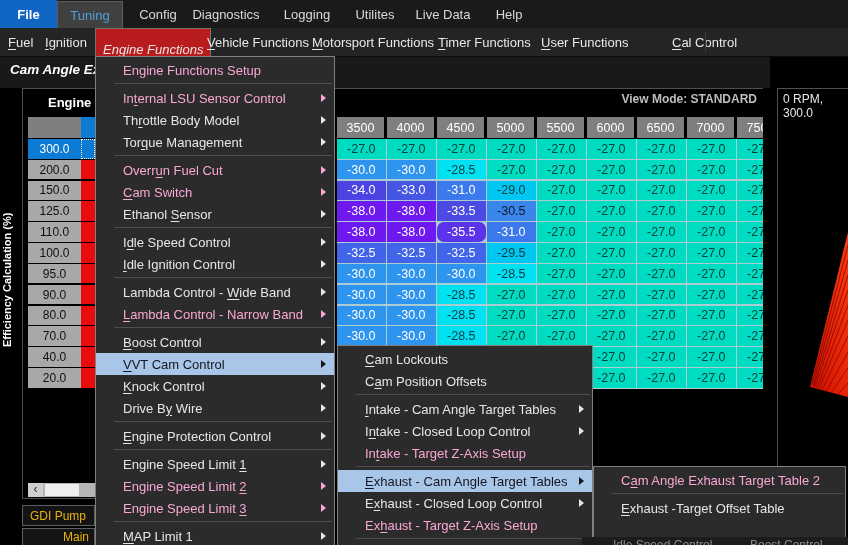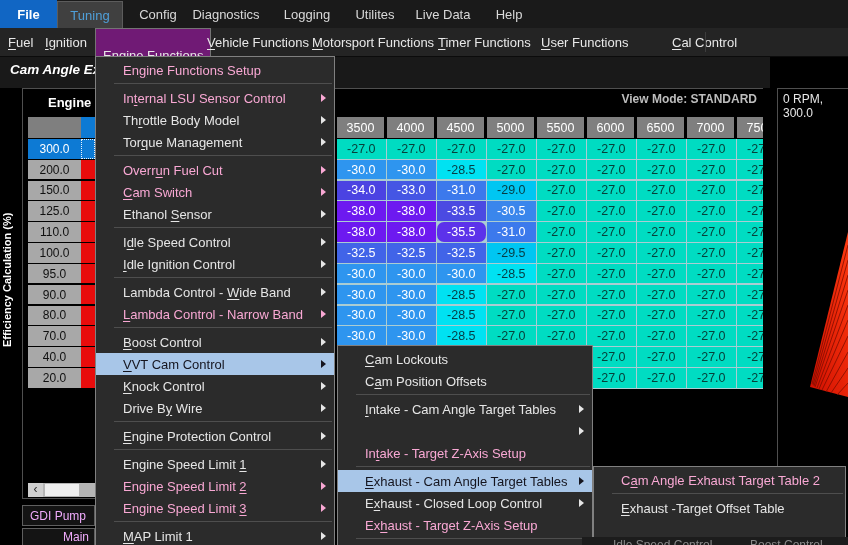--- a/index.html
+++ b/index.html
@@ -9,21 +9,21 @@
   u{text-decoration:underline;text-underline-offset:2px;}
 
   
   #topbar{left:0;top:0;width:848px;height:28px;background:#1a1a1a;}
   .top-item{position:absolute;top:0;height:28px;display:flex;align-items:center;justify-content:center;
             color:#d9d9d9;font-size:13px;}
   .top-item.file{background:#1166c4;color:#fff;font-weight:bold;}
   .top-item.tab{background:#404040;border:1px solid #5c5c5c;border-bottom:none;color:#4f9fd9;}
   #bar2{left:0;top:28px;width:848px;height:28px;background:#242424;border-bottom:1px solid #0b0b0b;}
   .bar2-item{position:absolute;top:0;height:28px;display:flex;align-items:center;color:#e8e8e8;font-size:13px;}
-  .bar2-item.open{background:#701a75;border:1px solid #747474;border-bottom:none;padding:12px 7px;}
+  .bar2-item.open{background:#b91c1c;border:1px solid #747474;border-bottom:none;padding:6px 7px;font-style:italic;}
   .bar2-divider{position:absolute;top:4px;height:20px;width:1px;background:#3d3d3d;}
 
   
   #title-strip{left:0;top:56px;width:770px;height:32px;background:#191919;}
   #win-title{left:10px;top:62px;color:#fff;font-size:13.5px;font-weight:bold;font-style:italic;}
   #engine-header{left:48px;top:95px;color:#fff;font-size:13px;font-weight:bold;}
   #view-mode{left:337px;top:92px;width:420px;text-align:right;color:#bdbdbd;
              font-size:12px;font-weight:bold;}
   #axis-label{left:1px;top:130px;height:300px;writing-mode:vertical-rl;transform:rotate(180deg);
               color:#fff;font-size:11px;font-weight:bold;text-align:center;}
@@ -49,21 +49,21 @@
   .cell{width:48.6px;height:19.5px;font-size:12.5px;display:flex;align-items:center;justify-content:center;}
 
   
   #readout{left:783px;top:92px;color:#e8e8e8;font-size:12px;}
 
   
   #hscroll{left:28px;top:483px;width:67px;height:14px;background:#b5b5b5;}
   #hscroll-btn{position:absolute;left:0;top:0;width:15px;height:14px;background:#cfcfcf;color:#2a2a2a;
                font-size:12px;line-height:13px;text-align:center;}
   #hscroll-thumb{position:absolute;left:17px;top:1px;width:34px;height:12px;background:#efefef;}
-  .bottom-tab{left:22px;width:73px;background:#141414;border:1px solid #5f5f5f;color:#f0abfc;
+  .bottom-tab{left:22px;width:73px;background:#141414;border:1px solid #5f5f5f;color:#eab308;
               font-size:12px;display:flex;align-items:center;padding-left:7px;box-sizing:border-box;}
 
   
   .menu-panel{position:absolute;background:#2b2b2b;border:1px solid #808080;box-sizing:border-box;
               padding-top:2px;z-index:10;}
   .menu-item{height:22px;display:flex;align-items:center;padding:0 8px 0 27px;color:#e6e6e6;
              font-size:13px;white-space:nowrap;}
   .menu-item.disabled{color:#f9a8d4;}
   .menu-item.highlight{background:#a8c6e8;color:#15151f;}
   .menu-sep{height:1px;background:#4e4e4e;margin:2px 2px 3px 18px;}
@@ -155,21 +155,21 @@
         <div class="cell" style="background: rgb(60, 121, 236); color: rgb(255, 255, 255);">-31.0</div>
         <div class="cell" style="background: rgb(0, 198, 242); color: rgb(6, 60, 68);">-29.0</div>
         <div class="cell" style="background: rgb(0, 220, 194); color: rgb(6, 65, 58);">-27.0</div>
         <div class="cell" style="background: rgb(0, 220, 194); color: rgb(6, 65, 58);">-27.0</div>
         <div class="cell" style="background: rgb(0, 220, 194); color: rgb(6, 65, 58);">-27.0</div>
         <div class="cell" style="background: rgb(0, 220, 194); color: rgb(6, 65, 58);">-27.0</div>
         <div class="cell" style="background: rgb(0, 220, 194); color: rgb(6, 65, 58);">-27.0</div>
         <div class="cell" style="background: rgb(109, 25, 240); color: rgb(255, 255, 255);">-38.0</div>
         <div class="cell" style="background: rgb(109, 25, 240); color: rgb(255, 255, 255);">-38.0</div>
         <div class="cell" style="background: rgb(75, 74, 226); color: rgb(255, 255, 255);">-33.5</div>
-        <div class="cell" style="background: rgb(58, 134, 236); color: #ffffff;">-30.5</div>
+        <div class="cell" style="background: rgb(58, 134, 236); color: #0f172a;">-30.5</div>
         <div class="cell" style="background: rgb(0, 220, 194); color: rgb(6, 65, 58);">-27.0</div>
         <div class="cell" style="background: rgb(0, 220, 194); color: rgb(6, 65, 58);">-27.0</div>
         <div class="cell" style="background: rgb(0, 220, 194); color: rgb(6, 65, 58);">-27.0</div>
         <div class="cell" style="background: rgb(0, 220, 194); color: rgb(6, 65, 58);">-27.0</div>
         <div class="cell" style="background: rgb(0, 220, 194); color: rgb(6, 65, 58);">-27.0</div>
         <div class="cell" style="background: rgb(109, 25, 240); color: rgb(255, 255, 255);">-38.0</div>
         <div class="cell" style="background: rgb(109, 25, 240); color: rgb(255, 255, 255);">-38.0</div>
         <div class="cell" style="background: rgb(92, 50, 234); color: rgb(255, 255, 255); border-radius: 7px;">-35.5</div>
         <div class="cell" style="background: rgb(60, 121, 236); color: rgb(255, 255, 255);">-31.0</div>
         <div class="cell" style="background: rgb(0, 220, 194); color: rgb(6, 65, 58);">-27.0</div>
@@ -408,20 +408,21 @@
       </div>
       <div class="menu-item">
         <span class="mi-label">C<u>a</u>m Position Offsets</span>
       </div>
       <div class="menu-sep"></div>
       <div class="menu-item">
         <span class="mi-label"><u>I</u>ntake - Cam Angle Target Tables</span>
         <span class="mi-arrow"></span>
       </div>
       <div class="menu-item">
+        <span class="mi-label">I<u>n</u>take - Closed Loop Control</span>
         <span class="mi-arrow"></span>
       </div>
       <div class="menu-item disabled">
         <span class="mi-label">In<u>t</u>ake - Target Z-Axis Setup</span>
       </div>
       <div class="menu-sep"></div>
       <div class="menu-item highlight">
         <span class="mi-label"><u>E</u>xhaust - Cam Angle Target Tables</span>
         <span class="mi-arrow"></span>
       </div>

